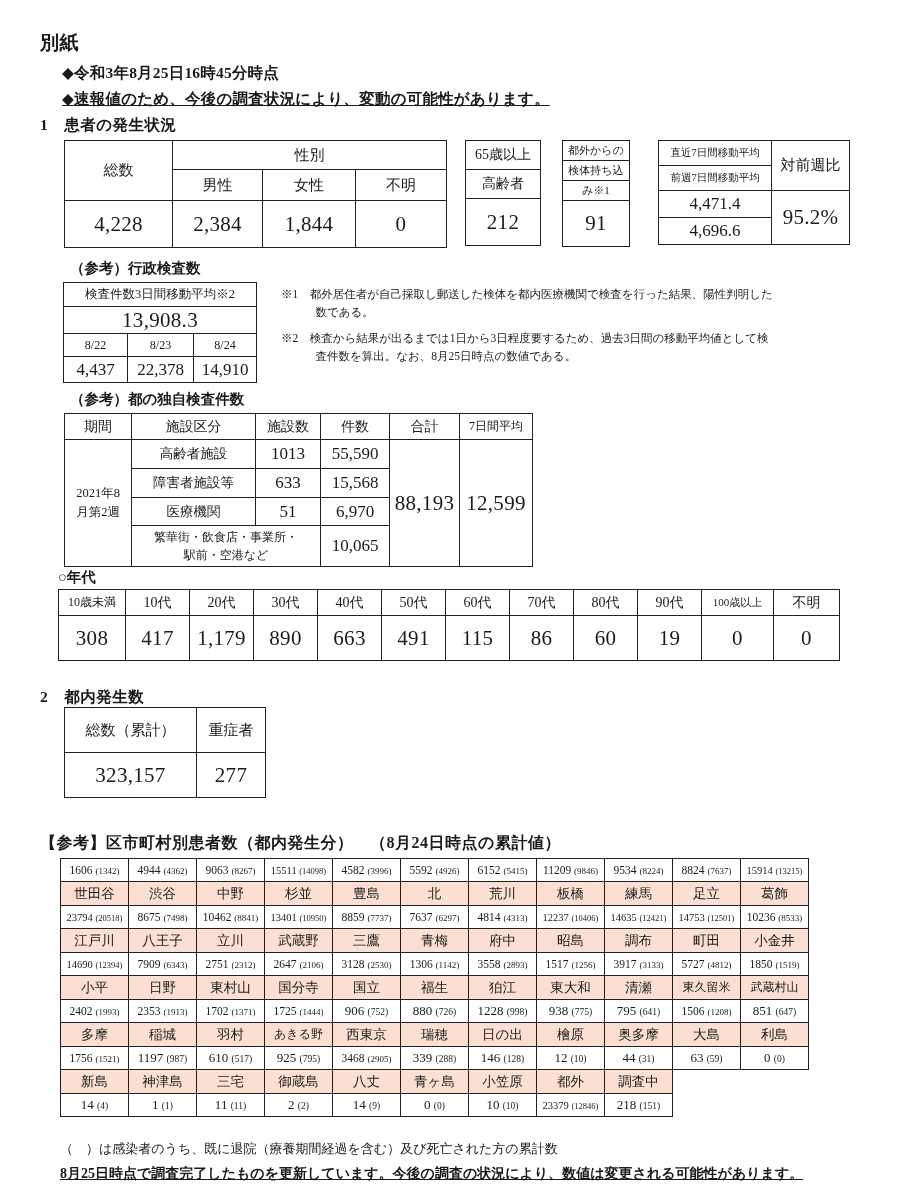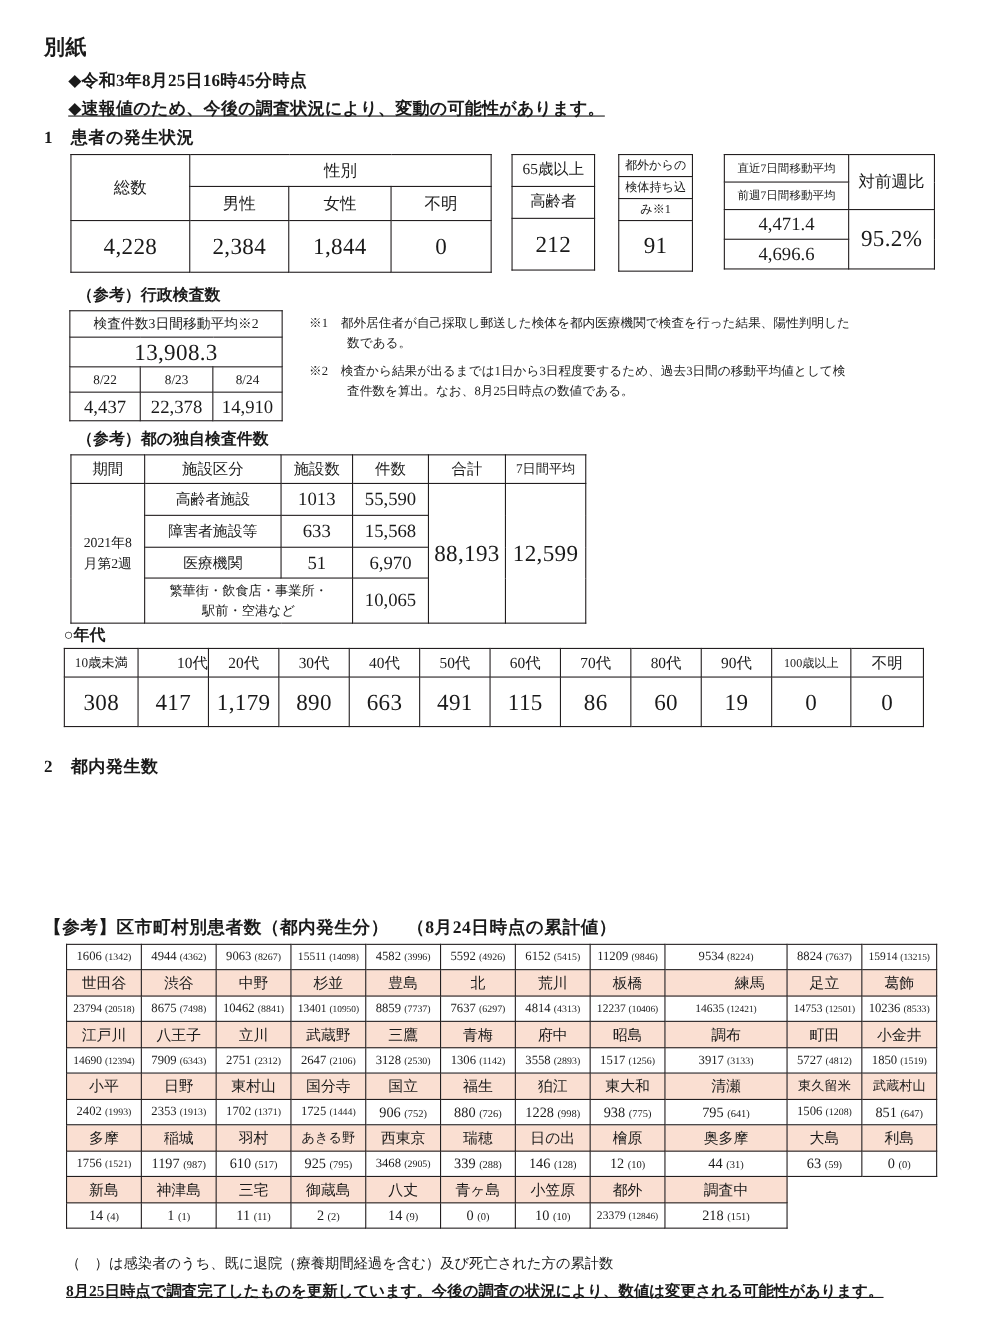--- a/index.html
+++ b/index.html
@@ -296,21 +296,21 @@
   </tbody>
     </table>
 
 
   <div class="sub-head" style="left:58px; top:568px;">○年代</div>
 
   <table class="grid" id="t-age">
     <tbody>
         <tr>
       <td class="hd" style="width:66px;height:25px;font-size:12px;">10歳未満</td>
-      <td class="hd hd-md" style="width:63px;text-align:right;">10代</td>
+      <td class="hd hd-md" style="width:63px;">10代</td>
       <td class="hd hd-md" style="width:63px;">20代</td>
       <td class="hd hd-md" style="width:63px;">30代</td>
       <td class="hd hd-md" style="width:63px;">40代</td>
       <td class="hd hd-md" style="width:63px;">50代</td>
       <td class="hd hd-md" style="width:63px;">60代</td>
       <td class="hd hd-md" style="width:63px;">70代</td>
       <td class="hd hd-md" style="width:63px;">80代</td>
       <td class="hd hd-md" style="width:63px;">90代</td>
       <td class="hd" style="width:71px;font-size:11px;">100歳以上</td>
       <td class="hd hd-md" style="width:65px;">不明</td>
@@ -327,20 +327,32 @@
       <td class="val-lg">60</td>
       <td class="val-lg">19</td>
       <td class="val-lg">0</td>
       <td class="val-lg">0</td>
     </tr>
   </tbody>
     </table>
 
   <div class="section-head" style="left:40px; top:687px;">2　都内発生数</div>
 
+  <table class="grid" id="t-tokyo">
+    <tbody>
+        <tr>
+      <td class="hd hd-lg" style="width:131px;height:44px;">総数（累計）</td>
+      <td class="hd hd-lg" style="width:68px;">重症者</td>
+    </tr>
+    <tr>
+      <td class="val-lg" style="height:44px;">323,157</td>
+      <td class="val-lg">277</td>
+    </tr>
+  </tbody>
+    </table>
 
   <div class="section-head" style="left:40px; top:833px; font-size:16px;">【参考】区市町村別患者数（都内発生分）　（8月24日時点の累計値）</div>
 
   <table class="grid" id="t-muni">
     <tbody>
         <tr>
           <td class="num shrink2"><span>1606</span> <span class="sub">(1342)</span></td>
           <td class="num shrink2"><span>4944</span> <span class="sub">(4362)</span></td>
           <td class="num shrink2"><span>9063</span> <span class="sub">(8267)</span></td>
           <td class="num shrink3"><span>15511</span> <span class="sub">(14098)</span></td>
@@ -354,21 +366,21 @@
         </tr>
         <tr>
           <td class="name" style="width: 67px;">世田谷</td>
           <td class="name" style="width: 67px;">渋谷</td>
           <td class="name" style="width: 67px;">中野</td>
           <td class="name" style="width: 67px;">杉並</td>
           <td class="name" style="width: 67px;">豊島</td>
           <td class="name" style="width: 67px;">北</td>
           <td class="name" style="width: 67px;">荒川</td>
           <td class="name" style="width: 67px; margin-top: 27px;">板橋</td>
-          <td class="name" style="width: 67px; padding-left: 43px;">練馬</td>
+          <td class="name" style="width: 67px;">練馬</td>
           <td class="name" style="width: 67px;">足立</td>
           <td class="name" style="width: 67px;">葛飾</td>
         </tr>
         <tr>
           <td class="num shrink3"><span>23794</span> <span class="sub">(20518)</span></td>
           <td class="num shrink2"><span>8675</span> <span class="sub">(7498)</span></td>
           <td class="num shrink2"><span>10462</span> <span class="sub">(8841)</span></td>
           <td class="num shrink3"><span>13401</span> <span class="sub">(10950)</span></td>
           <td class="num shrink2"><span>8859</span> <span class="sub">(7737)</span></td>
           <td class="num shrink2"><span>7637</span> <span class="sub">(6297)</span></td>

